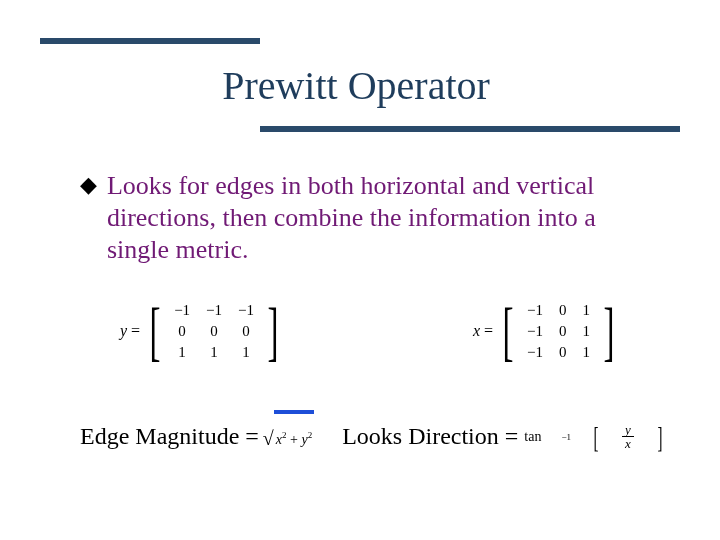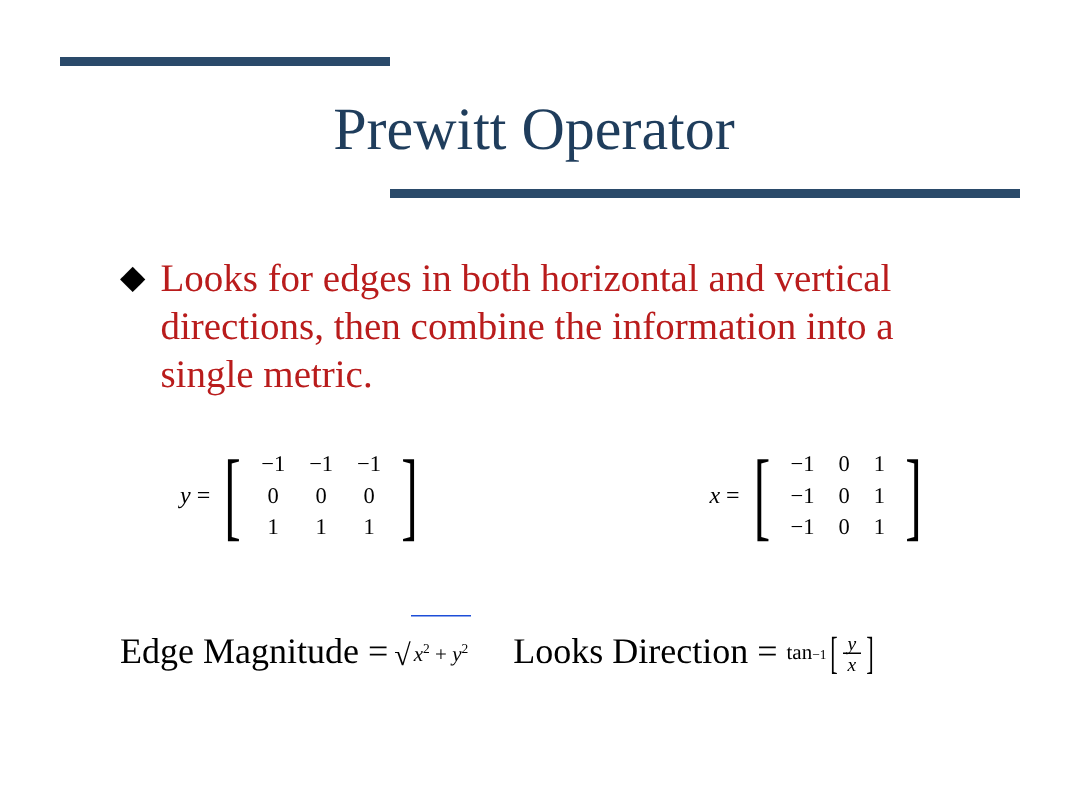--- a/index.html
+++ b/index.html
@@ -53,21 +53,21 @@
   }
   .bullet-marker {
     font-size: 22px;
     line-height: 30px;
     margin-right: 10px;
     color: #000;
   }
   .bullet-text {
     font-size: 26px;
     line-height: 32px;
-    color: #b91c1c;
+    color: #701a75;
   }
   .matrices {
     position: absolute;
     left: 120px;
     top: 298px;
     width: 500px;
     display: flex;
     justify-content: space-between;
     align-items: center;
   }
@@ -119,33 +119,34 @@
     font-size: 14px;
     margin-left: 4px;
     margin-right: 28px;
   }
   .sqrt-sym {
     font-size: 20px;
     position: relative;
     top: 2px;
   }
   .sqrt-body {
-    border-top: 1px solid #1d4ed8;
+    border-top: 4px solid #1d4ed8;
     padding: 16px 2px;
     font-style: italic;
     position: relative;
   }
   .sqrt-body sup {
     font-size: 9px;
     font-style: normal;
   }
   .atan {
     display: inline-flex;
     align-items: center;
     font-size: 14px;
+    gap: 20px;
   }
   .atan .tan {
     font-style: normal;
   }
   .atan sup {
     font-size: 9px;
     vertical-align: super;
   }
   .atan .sbracket {
     font-size: 30px;

